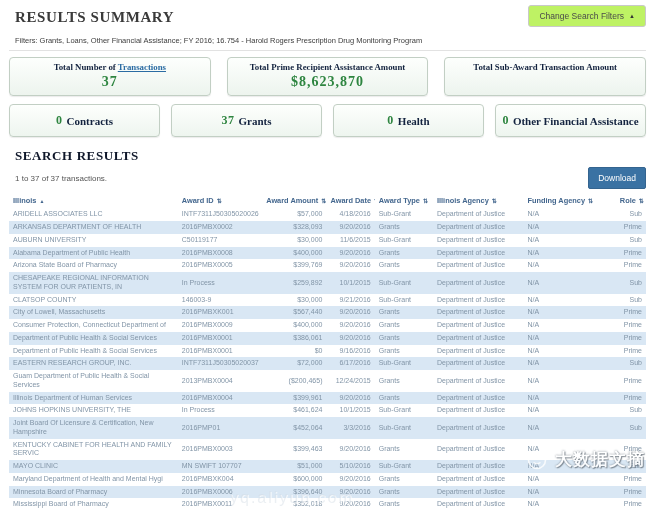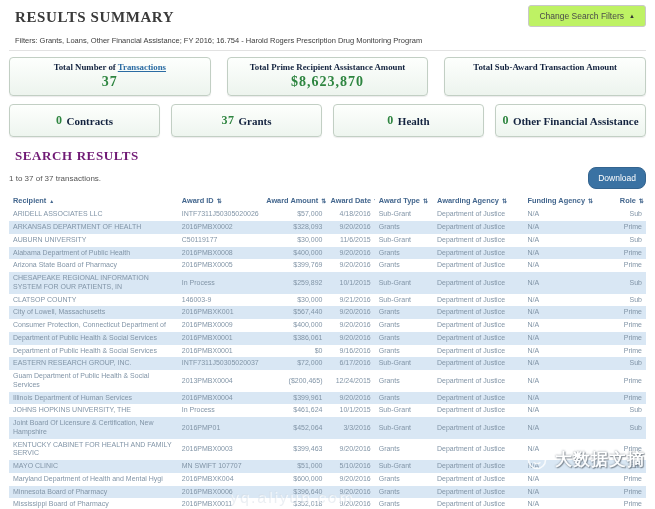--- a/index.html
+++ b/index.html
@@ -62,27 +62,27 @@
     font-size:12px;color:var(--accent-green);letter-spacing:.5px;
   }
   .type-card .tl{
     font-family:"Liberation Serif",serif;font-weight:bold;
     font-size:11px;color:#13233f;
   }
 
   
   h2.search-title{
     margin:11px 0 3px 6px;font-family:"Liberation Serif",serif;font-weight:600;
-    font-size:13px;letter-spacing:.6px;color:#701a75;
+    font-size:13px;letter-spacing:.6px;color:#0f172a;
   }
   .results-bar{display:flex;justify-content:space-between;align-items:center;margin:2px 0 4px 0;}
-  .range-text{font-size:8px;color:#555;}
+  .range-text{font-size:8px;color:#555;margin-left:6px;}
   .btn-download{
     background:var(--download-blue);border:1px solid #34648f;color:#fff;
-    font-size:8.5px;padding:5px 9px;border-radius:8px;cursor:pointer;
+    font-size:8.5px;padding:5px 9px;border-radius:2px;cursor:pointer;
   }
 
   
   table.results{width:100%;border-collapse:collapse;table-layout:fixed;margin-top:4px;}
   table.results th{
     color:var(--th-blue);font-size:7.4px;font-weight:bold;text-align:left;
     padding:3px 4px;white-space:nowrap;overflow:hidden;cursor:pointer;
   }
   table.results td{
     font-size:7px;color:var(--cell-gray);padding:2px 4px;line-height:1.25;
@@ -163,26 +163,26 @@
   <h2 class="search-title">SEARCH RESULTS</h2>
 
   <div class="results-bar">
     <span class="range-text">1 to 37 of 37 transactions.</span>
     <button class="btn-download">Download</button>
   </div>
 
   <table class="results">
     <thead>
       <tr>
-          <th class="al-left" style="width: 168px;"><span>Recipient</span><span class="sort asc">▲</span></th>
+          <th class="al-left" style="width: 168px;"><span>Illinois</span><span class="sort asc">▲</span></th>
           <th class="al-left" style="width: 84px;"><span>Award ID</span><span class="sort">⇅</span></th>
           <th class="al-right" style="width: 64px;"><span>Award Amount</span><span class="sort">⇅</span></th>
           <th class="al-right" style="width: 48px;"><span>Award Date</span><span class="sort">⇅</span></th>
           <th class="al-left" style="width: 58px;"><span>Award Type</span><span class="sort">⇅</span></th>
-          <th class="al-left" style="width: 90px;"><span>Awarding Agency</span><span class="sort">⇅</span></th>
+          <th class="al-left" style="width: 90px;"><span>Illinois Agency</span><span class="sort">⇅</span></th>
           <th class="al-left" style="width: 92px;"><span>Funding Agency</span><span class="sort">⇅</span></th>
           <th class="al-right" style="width: 30px;"><span>Role</span><span class="sort">⇅</span></th>
         </tr>
     </thead>
     <tbody>
         <tr>
           <td class="al-left">ARIDELL ASSOCIATES LLC</td>
           <td class="al-left">INTF7311J50305020026</td>
           <td class="al-right">$57,000</td>
           <td class="al-right">4/18/2016</td>

